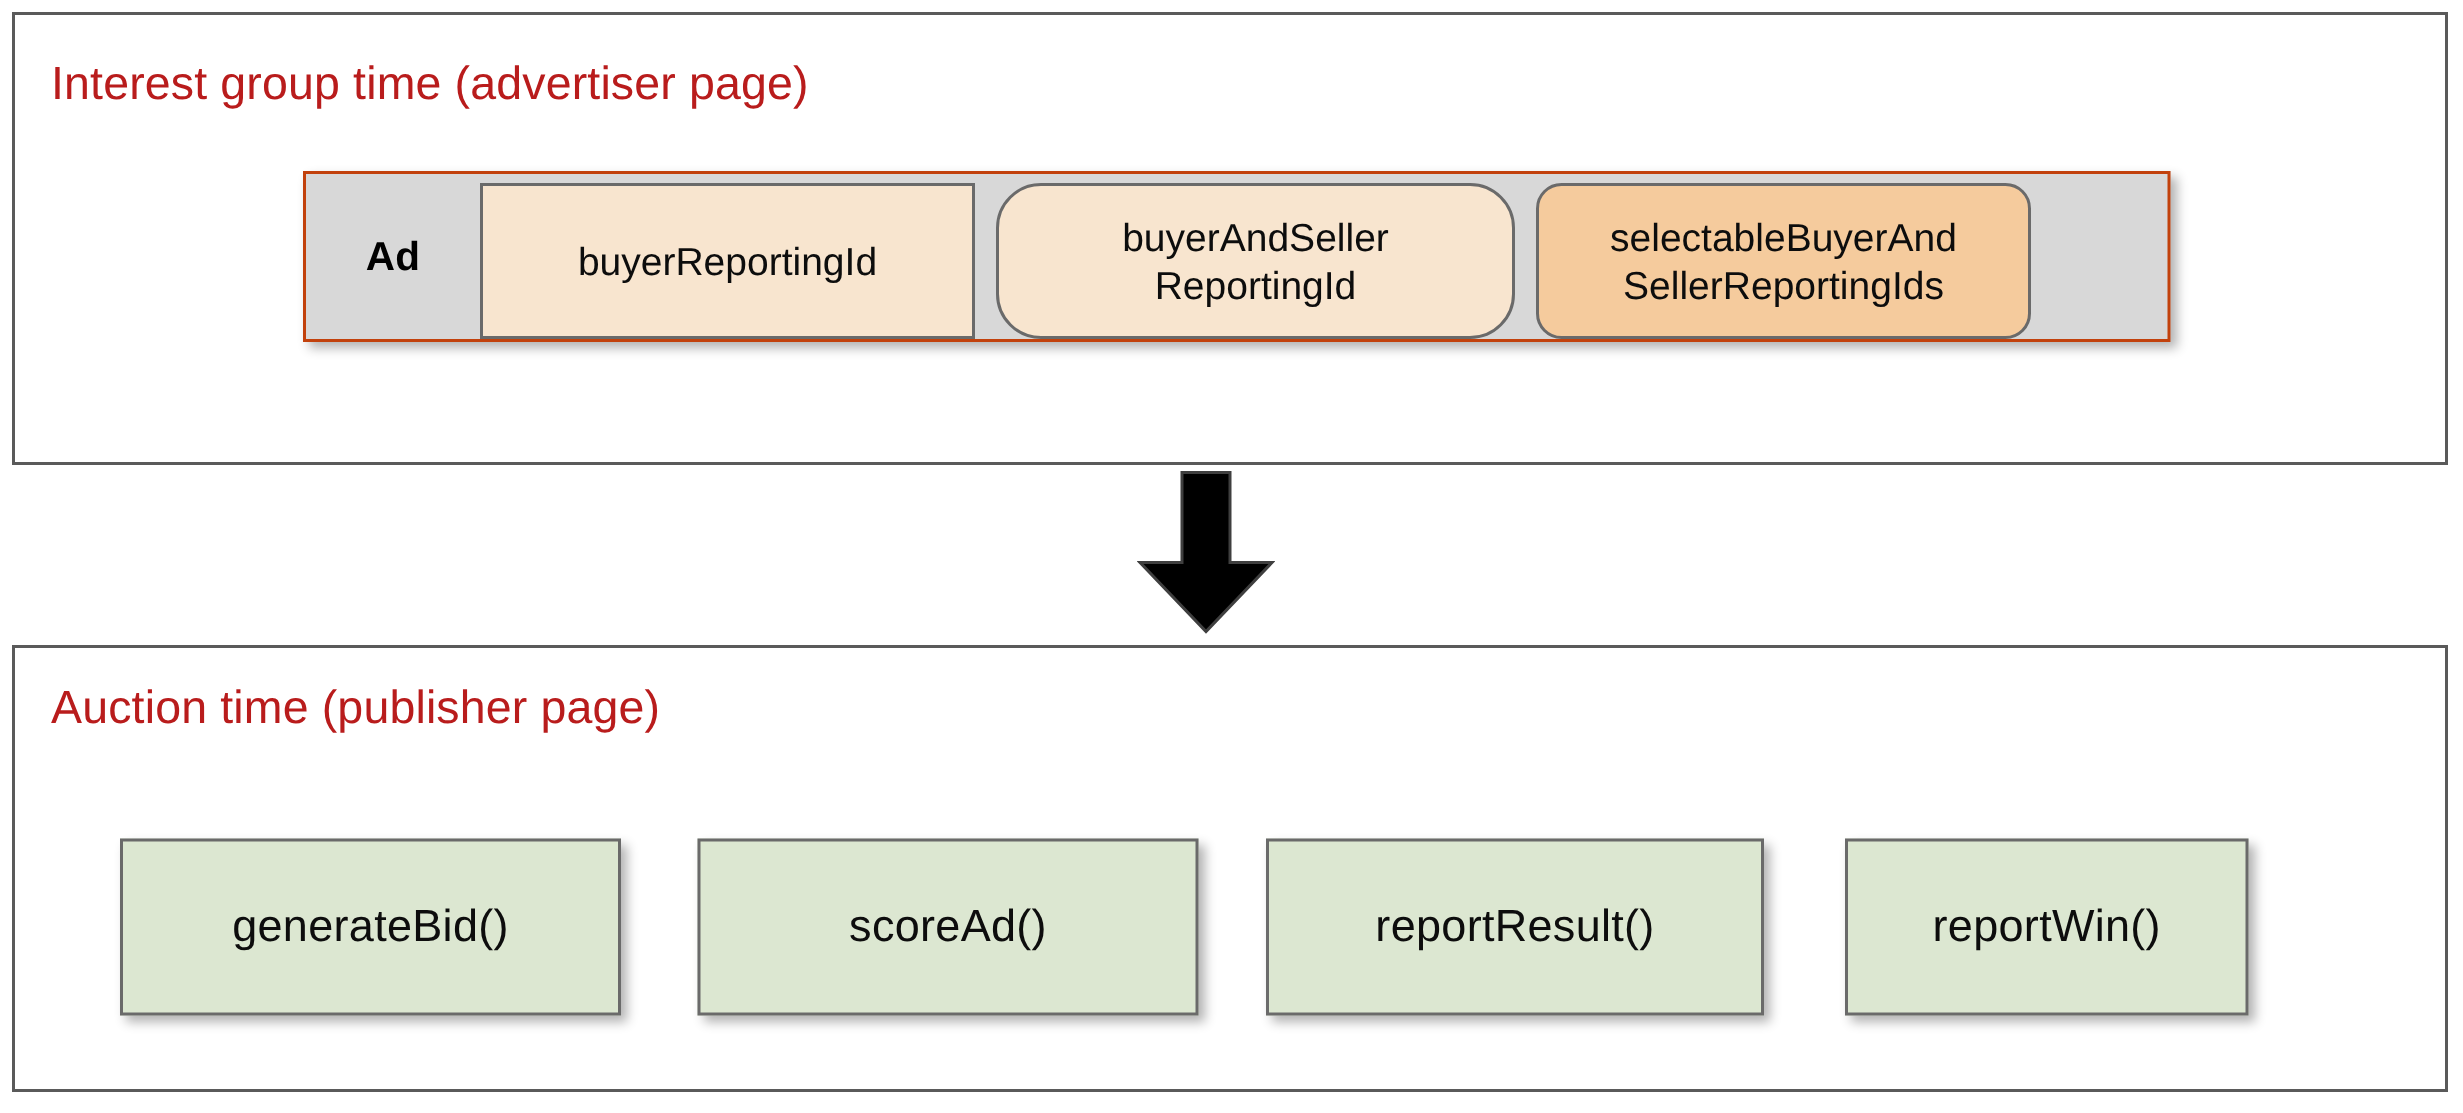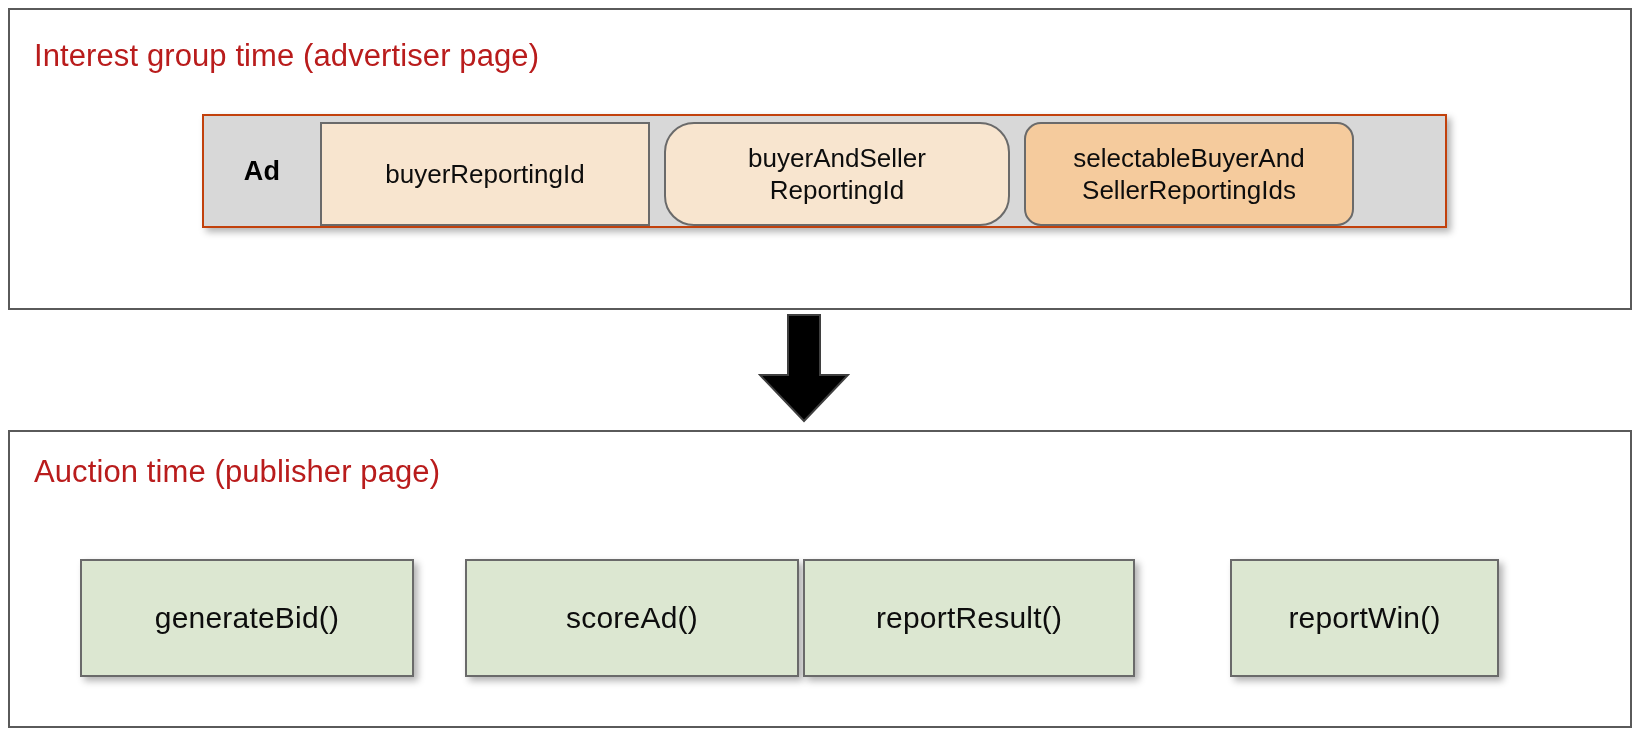--- a/index.html
+++ b/index.html
@@ -127,21 +127,21 @@
     box-shadow: 4px 4px 7px rgba(0,0,0,0.30);
     display: flex;
     align-items: center;
     justify-content: center;
     font-size: 30px;
     color: #0d0d0d;
     letter-spacing: 0.2px;
   }
   #fn-generate-bid { left: 80px;  width: 334px; }
   #fn-score-ad     { left: 465px; width: 334px; }
-  #fn-report-result{ left: 803px; width: 332px; }
+  #fn-report-result{ left: 844px; width: 332px; }
   #fn-report-win   { left: 1230px;width: 269px; }
 </style>
 </head>
 <body>
 
 <div class="canvas">
 
   <section class="panel" id="panel-advertiser">
 
     <div class="panel-title">Interest group time (advertiser page)</div>

